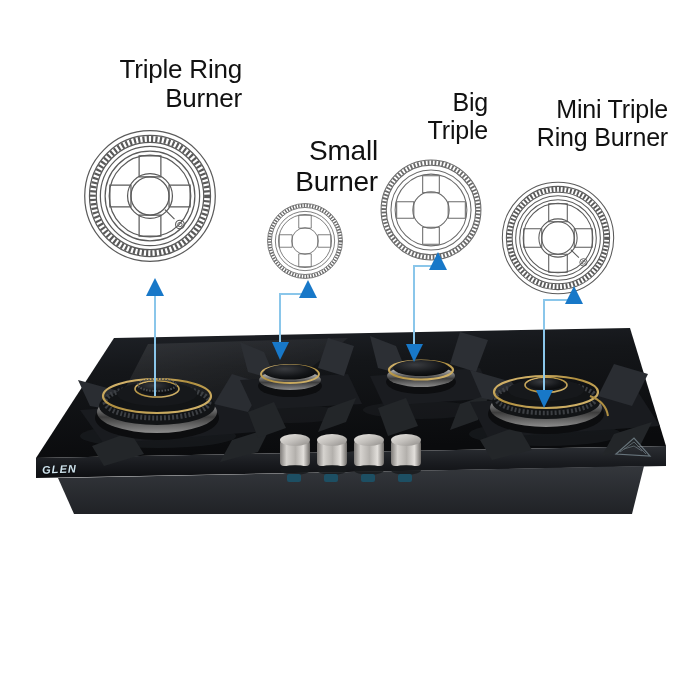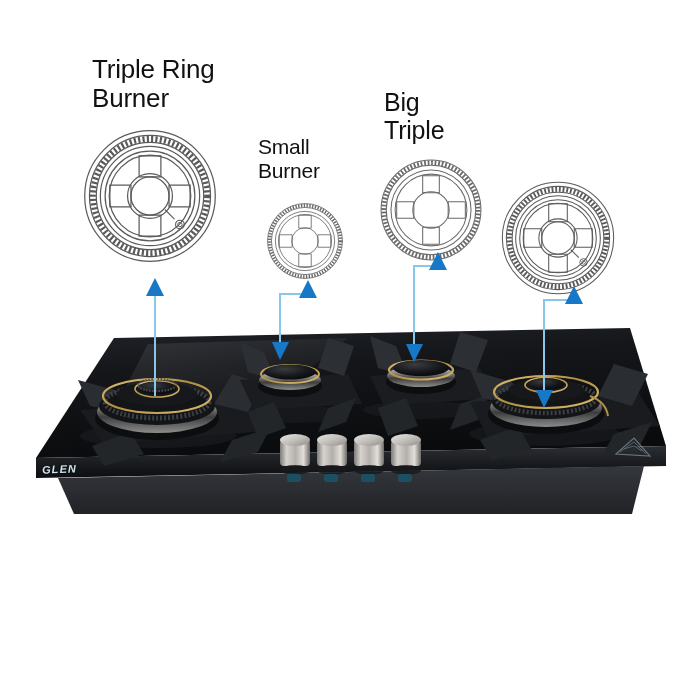--- a/index.html
+++ b/index.html
@@ -14,21 +14,21 @@
     position: relative;
     width: 700px;
     height: 700px;
     background: #ffffff;
     overflow: hidden;
   }
 
   
   .callout-label {
     position: absolute;
-    text-align: left;
+    text-align: right;
     color: #111111;
     font-family: "Liberation Sans", sans-serif;
     font-weight: 400;
     line-height: 1.12;
     white-space: pre-line;
     letter-spacing: -0.2px;
   }
 
   
   .burner-diagram {
@@ -258,21 +258,21 @@
     </svg>
   </div>
 
   <div class="connector" style="left:139px; top:278px;">
     <svg width="32" height="122">
       <line x1="16" y1="118" x2="16" y2="16" stroke="#8ac6ea" stroke-width="2"></line>
       <polygon points="16,0 25,18 7,18" fill="#1878c8"></polygon>
     </svg>
   </div>
 
-  <div class="callout-label" style="left:258px; top:135px; width:120px; font-size:21px;">Small
+  <div class="callout-label" style="left:258px; top:135px; width:120px; font-size:28px;">Small
 Burner</div>
 
   <div class="burner-diagram" style="left:266px; top:202px;">
     <svg width="78" height="78" viewBox="0 0 100 100">
       <g fill="none" stroke="#6a6a6a" stroke-width="1.1">
         <circle cx="50" cy="50" r="48"></circle>
         <circle cx="50" cy="50" r="43"></circle>
         <circle cx="50" cy="50" r="38"></circle>
         <circle cx="50" cy="50" r="34"></circle>
         <circle cx="50" cy="50" r="17"></circle>
@@ -314,20 +314,22 @@
   </div>
 
   <div class="connector" style="left:404px; top:250px;">
     <svg width="46" height="112">
       <polyline points="10,108 10,16 34,16" fill="none" stroke="#8ac6ea" stroke-width="2"></polyline>
       <polygon points="34,2 43,20 25,20" fill="#1878c8"></polygon>
       <polygon points="10,112 2,94 19,94" fill="#1878c8"></polygon>
     </svg>
   </div>
 
+  <div class="callout-label" style="left:490px; top:95px; width:178px; font-size:25px;">Mini Triple
+Ring Burner</div>
 
   <div class="burner-diagram" style="left:500px; top:180px;">
     <svg width="116" height="116" viewBox="0 0 100 100">
       <g fill="none" stroke="#5a5a5a" stroke-width="0.9">
         <circle cx="50" cy="50" r="48"></circle>
         <circle cx="50" cy="50" r="44.5"></circle>
         <circle cx="50" cy="50" r="39.5"></circle>
         <circle cx="50" cy="50" r="36.5"></circle>
         <circle cx="50" cy="50" r="33"></circle>
         <circle cx="50" cy="50" r="30"></circle>

